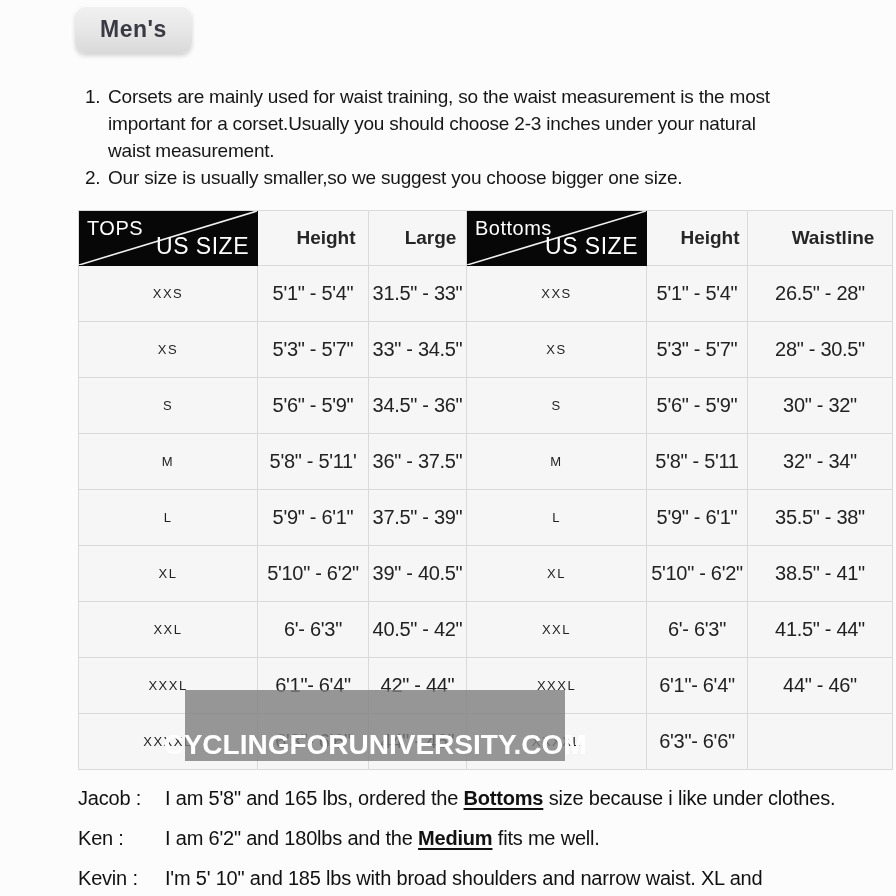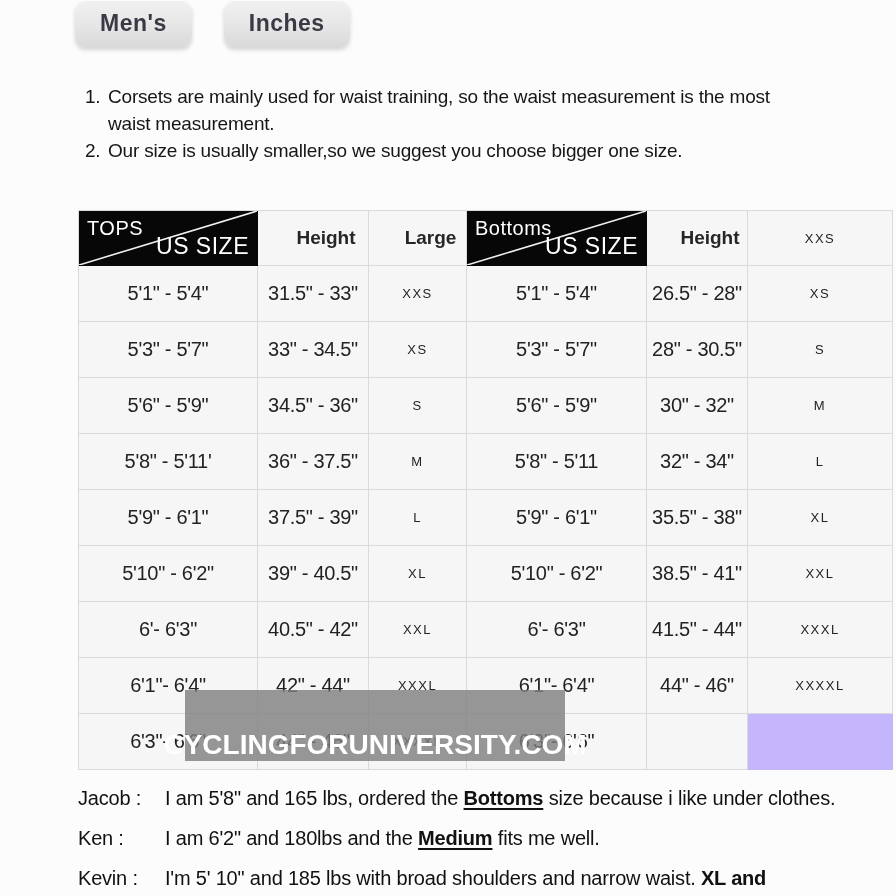--- a/index.html
+++ b/index.html
@@ -7,22 +7,22 @@
     width: 896px; height: 896px;
     position: relative;
     overflow: hidden;
     background: #fcfcfc;
     font-family: "Liberation Sans", sans-serif;
     color: #1c1c1c;
   }
 
   
   .btn-row {
-    position: absolute; top: 0; left: 75px;
-    display: flex; gap: 32px;
+    position: absolute; top: 6px; left: 75px;
+    display: flex; gap: 59px;
   }
   .pill-btn {
     height: 47px;
     padding: 0 25px;
     border: none;
     border-radius: 11px;
     background: linear-gradient(180deg, #f1f1f1 0%, #e6e6e6 55%, #d9d9d9 100%);
     box-shadow: 0 3px 4px rgba(0,0,0,0.16), inset 0 1px 0 rgba(255,255,255,0.8);
     font-family: "Liberation Sans", sans-serif;
     font-size: 23px; font-weight: bold; color: #393a44;
@@ -41,21 +41,21 @@
   .note-line { white-space: nowrap; }
 
   
   .size-grid {
     position: absolute; top: 210px; left: 78px;
     display: grid;
     grid-template-columns: 179px 111px 98px 180px 101px 145px;
     grid-template-rows: 55px repeat(9, 56px);
     border-top: 1px solid #dadada;
     border-left: 1px solid #dadada;
-    background: #c4b5fd;
+    background: #4d7c0f;
   }
   .cell {
     border-right: 1px solid #dadada;
     border-bottom: 1px solid #dadada;
     display: flex; align-items: center; justify-content: center;
     background: #f6f6f6;
     color: #222;
   }
   .colhead { font-weight: bold; font-size: 19px; color: #262626; padding-left: 26px; }
   .size-cell { font-size: 13px; letter-spacing: 1.5px; }
@@ -94,35 +94,35 @@
     font-size: 20px; letter-spacing: -0.2px; color: #111;
   }
   .testimonial { height: 40px; display: flex; align-items: flex-start; white-space: nowrap; }
   .t-name { display: inline-block; width: 87px; flex: 0 0 87px; }
   .t-key-underline {
     font-weight: bold;
     text-decoration: underline;
     text-decoration-thickness: 2px;
     text-underline-offset: 3px;
   }
-  .t-key-bold { font-weight: bold; }
+  .t-key-bold { font-weight: normal; }
 </style>
 </head>
 <body style="background: rgb(252, 252, 252);">
 
 <div class="btn-row">
   <button class="pill-btn">Men's</button>
-  <button class="pill-btn">Inches</button>
 </div>
 
 <div class="notes">
   <div class="note">
     <span class="note-num">1.</span>
     <span class="note-body">
       <div class="note-line">Corsets are mainly used for waist training, so the waist measurement is the most</div>
+      <div class="note-line">important for a corset.Usually you should choose 2-3 inches under your natural</div>
       <div class="note-line">waist measurement.</div>
     </span>
   </div>
   <div class="note">
     <span class="note-num">2.</span>
     <span class="note-body">
       <div class="note-line">Our size is usually smaller,so we suggest you choose bigger one size.</div>
     </span>
   </div>
 </div>
@@ -138,20 +138,21 @@
   <div class="cell colhead">Height</div>
   <div class="cell colhead">Large</div>
   <div class="cell corner">
     <svg viewBox="0 0 100 100" preserveAspectRatio="none">
       <line x1="0" y1="100" x2="100" y2="0" stroke="#efefef" stroke-width="1.6" vector-effect="non-scaling-stroke"></line>
     </svg>
     <span class="corner-top">Bottoms</span>
     <span class="corner-bottom">US SIZE</span>
   </div>
   <div class="cell colhead">Height</div>
+  <div class="cell colhead">Waistline</div>
 
 <div class="cell size-cell">XXS</div>
     <div class="cell value-cell">5'1" - 5'4"</div>
     <div class="cell value-cell">31.5" - 33"</div>
     <div class="cell size-cell">XXS</div>
     <div class="cell value-cell">5'1" - 5'4"</div>
     <div class="cell value-cell">26.5" - 28"</div>
     <div class="cell size-cell">XS</div>
     <div class="cell value-cell">5'3" - 5'7"</div>
     <div class="cell value-cell">33" - 34.5"</div>

